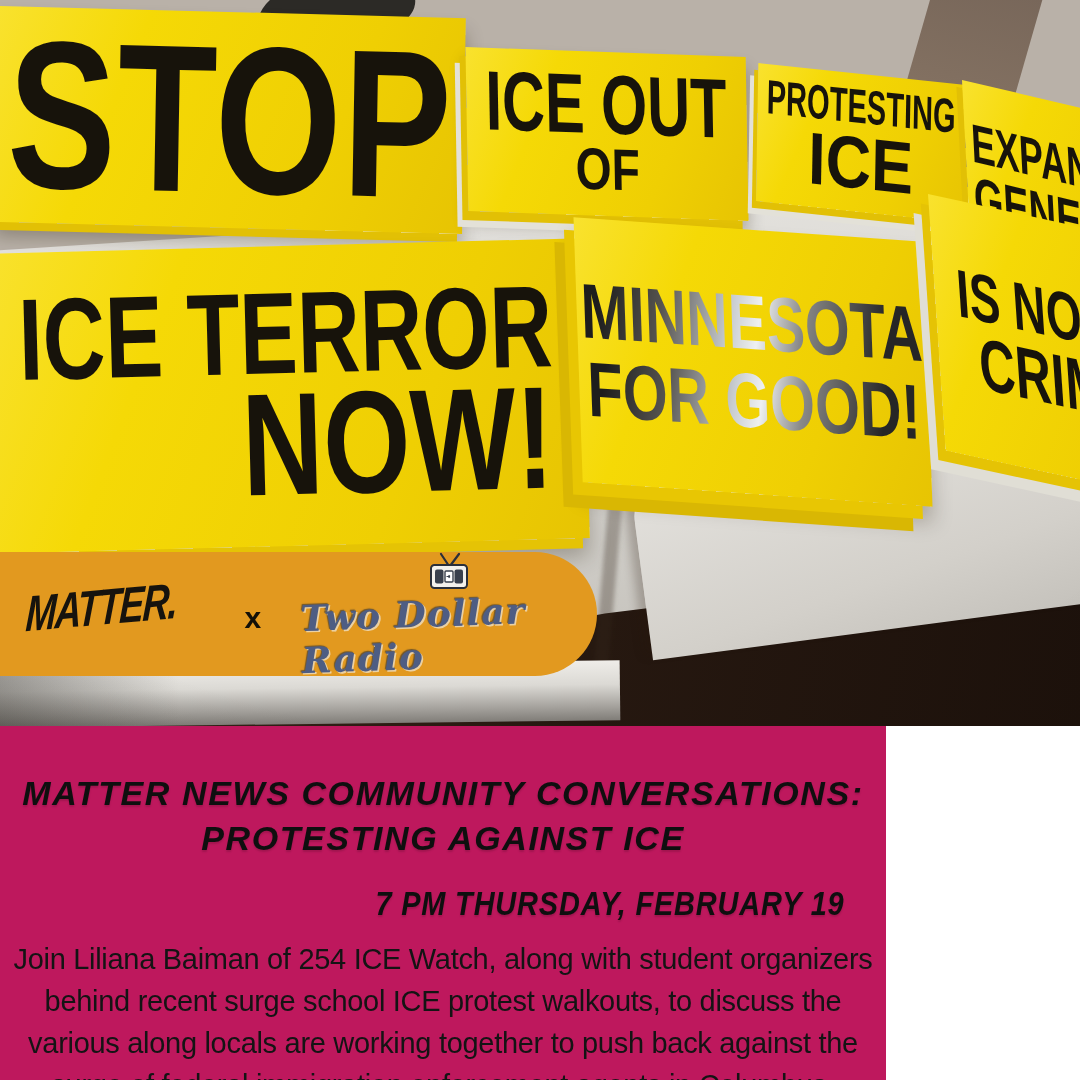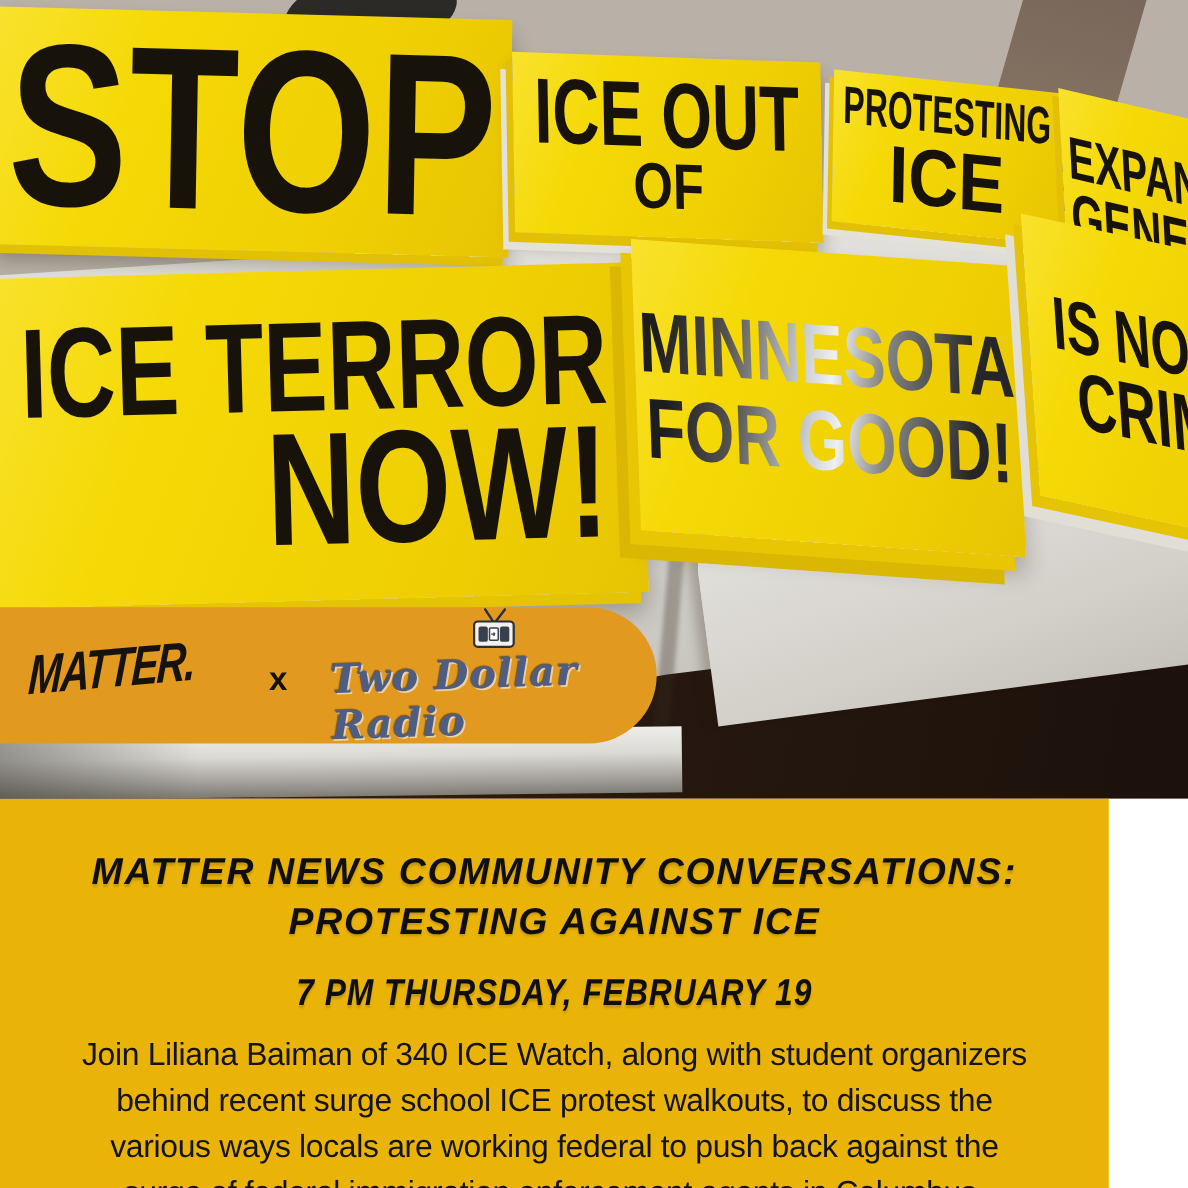--- a/index.html
+++ b/index.html
@@ -90,26 +90,26 @@
     transform:rotate(-5deg) skewX(-8deg) scaleX(.74);transform-origin:left center;}
   .collab-x{margin-left:14px;font-weight:bold;font-size:30px;color:#131008;transform:translateY(4px);}
   .tdr{margin-left:40px;display:flex;flex-direction:column;align-items:center;}
   .tv-icon{display:block;margin-bottom:2px;}
   .tdr-text{font-family:"DejaVu Serif",serif;font-style:italic;font-weight:bold;
     font-size:36px;color:#4e5d83;letter-spacing:1px;
     text-shadow:1.5px 1.5px 0 rgba(242,246,252,.6),-1px -1px 1px rgba(24,32,50,.55);
     transform:rotate(-2deg);}
 
   
-  .copy{position:absolute;left:0;top:726px;width:1008px;height:354px;background:#eab308;
+  .copy{position:absolute;left:0;top:726px;width:886px;height:354px;background:#be185d;
     text-align:center;color:#0f0f0f;}
   .title{padding-top:22px;font-style:italic;font-weight:bold;font-size:34px;line-height:45px;
     letter-spacing:1.6px;text-shadow:0 2px 2px rgba(0,0,0,.15);}
   .title span{display:block;}
-  .date-row{margin-top:8px;}
+  .date-row{margin-top:8px;text-align:right;}
   .date{display:inline-block;font-style:italic;font-weight:bold;font-size:34px;letter-spacing:1px;
     transform:scaleX(.85);text-shadow:0 2px 2px rgba(0,0,0,.15);}
   .desc{margin-top:15px;font-size:29px;line-height:42px;letter-spacing:-.3px;color:#141414;}
   .desc span{display:block;white-space:nowrap;}
 </style>
 </head>
 <body>
 
 <div class="canvas">
 
@@ -178,20 +178,20 @@
 
   <section class="copy">
     <h1 class="title">
       <span>MATTER NEWS COMMUNITY CONVERSATIONS:</span>
       <span>PROTESTING AGAINST ICE</span>
     </h1>
     <div class="date-row">
       <span class="date">7 PM THURSDAY, FEBRUARY 19</span>
     </div>
     <p class="desc">
-      <span>Join Liliana Baiman of 340 ICE Watch, along with student organizers</span>
+      <span>Join Liliana Baiman of 254 ICE Watch, along with student organizers</span>
       <span>behind recent surge school ICE protest walkouts, to discuss the</span>
-      <span>various ways locals are working federal to push back against the</span>
+      <span>various along locals are working together to push back against the</span>
       <span>surge of federal immigration enforcement agents in Columbus.</span>
     </p>
   </section>
 
 </div>
 
 </body></html>

